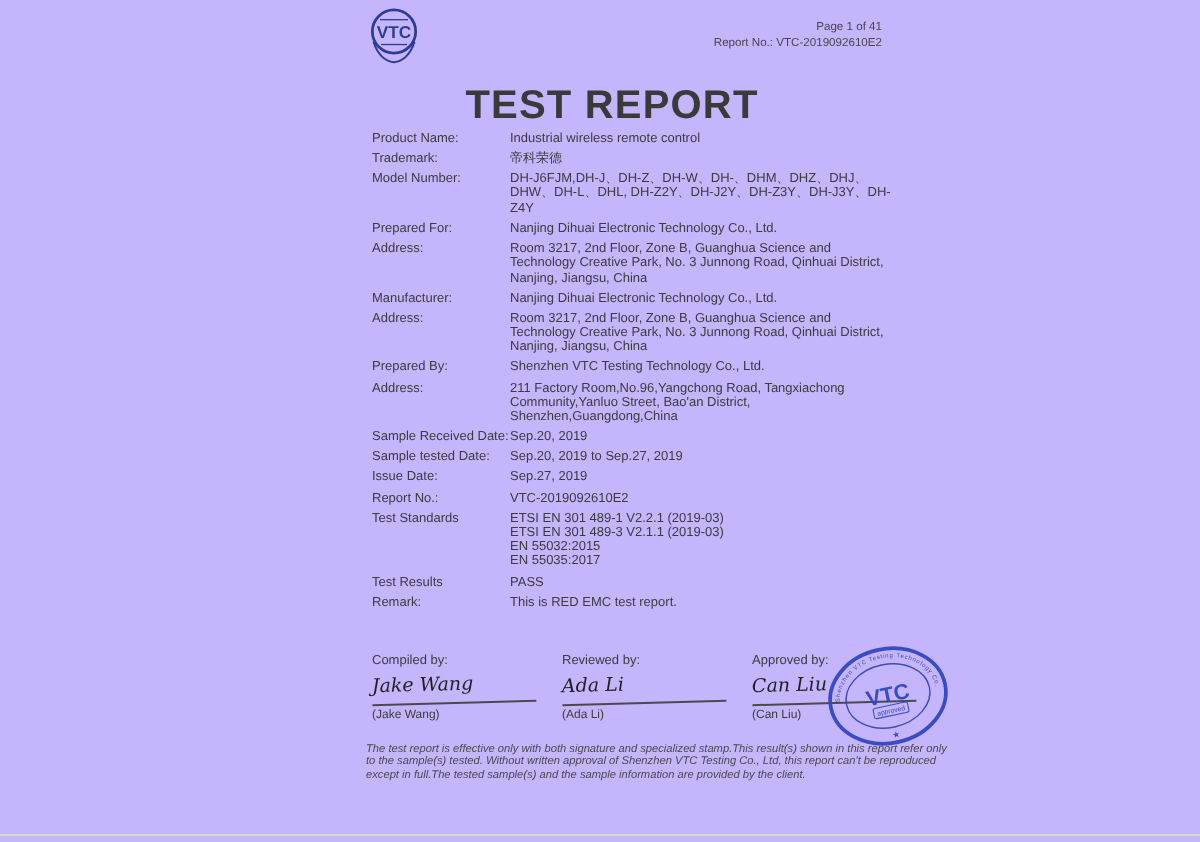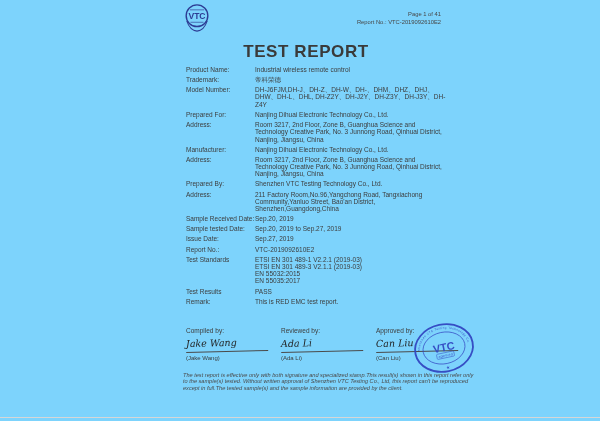--- a/index.html
+++ b/index.html
@@ -1,27 +1,27 @@
 <!DOCTYPE html>
 <html><head>
 <meta charset="utf-8">
 <style>
   html,body { margin:0; padding:0; background:#ffffff; }
   .doc {
-    position:relative; width:600px; height:421px; background:#7dd3fc;
+    position:relative; width:600px; height:421px; background:#c4b5fd;
     font-family:"Liberation Sans", sans-serif; color:#3c3c3c; overflow:hidden;
   }
   .logo { position:absolute; left:183px; top:3px; width:28px; height:32px; }
   .hdr-right {
     position:absolute; top:10px; right:159px; text-align:right;
     font-size:5.8px; line-height:8px; color:#474747;
   }
   .title {
     position:absolute; top:42px; left:175px; width:262px; text-align:center;
-    font-size:17px; font-weight:bold; color:#3a3a3a; letter-spacing:0.6px;
+    font-size:20px; font-weight:bold; color:#3a3a3a; letter-spacing:0.6px;
   }
   .fields { position:absolute; top:66px; left:186px; width:260px; }
   .row { display:flex; margin-bottom:2.8px; }
   .row .lbl { width:69px; flex:none; font-size:6.5px; line-height:7.3px; }
   .row .val { flex:1; font-size:6.5px; line-height:7.3px; white-space:pre-line; }
   .sig-col { position:absolute; top:327px; width:82px; }
   .sig-role { font-size:6.5px; line-height:8px; }
   .sig-script {
     font-family:"DejaVu Serif", serif; font-style:italic;
     font-size:9.5px; color:#1f1f1f; height:14px; padding-top:2px;

